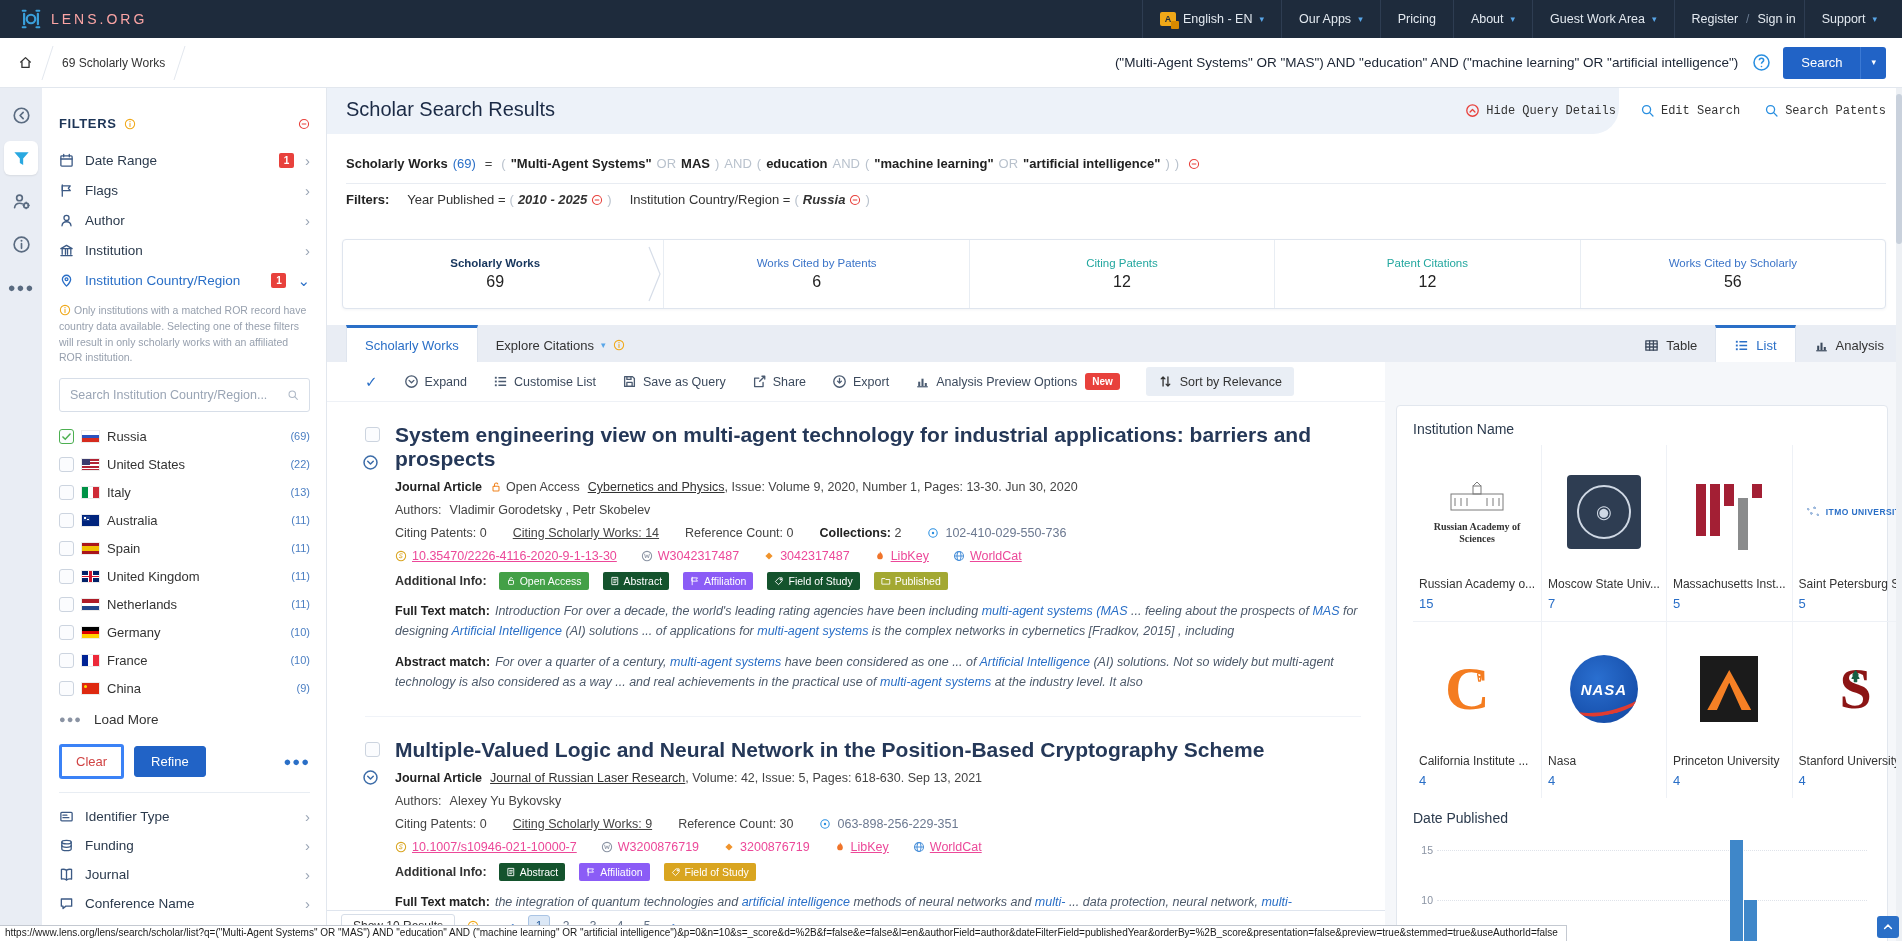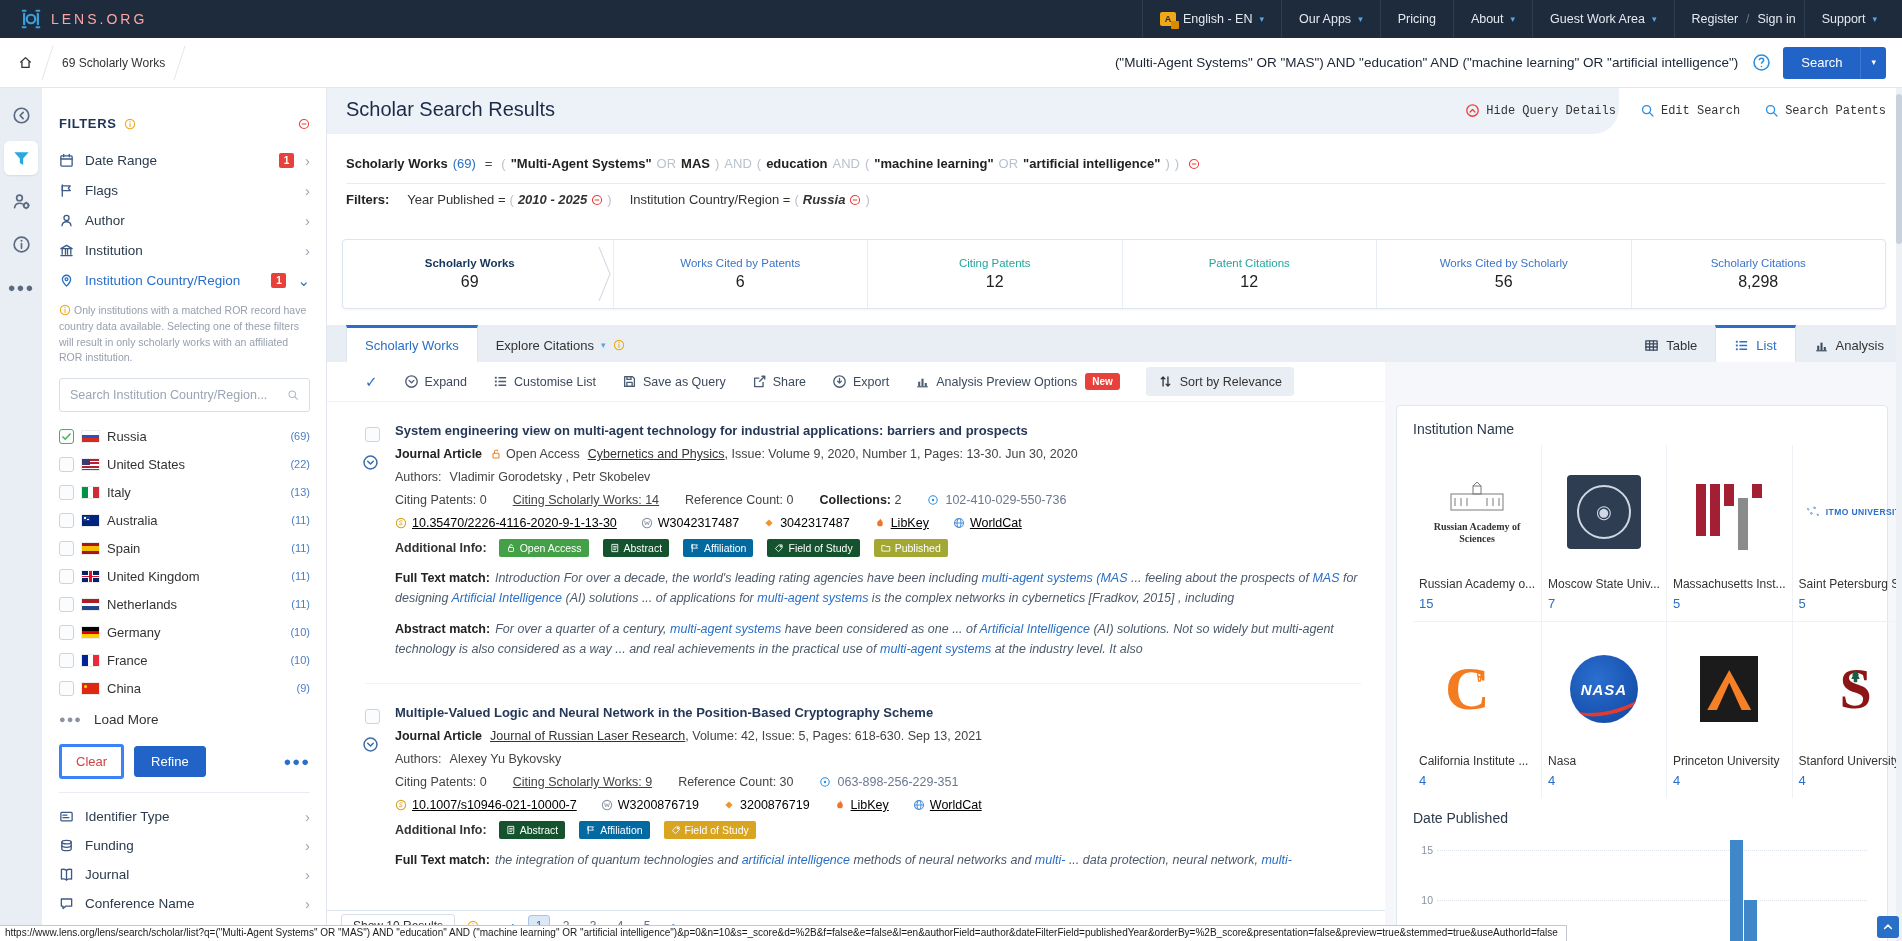--- a/index.html
+++ b/index.html
@@ -146,39 +146,39 @@
   .tb-btn{display:flex;align-items:center;gap:6px;font-size:12.5px;color:#3c4a5d;cursor:pointer;}
   .tb-btn .ic{color:#4a5a70;}
   .nb{background:#e8413c;color:#fff;font-size:10px;font-weight:bold;border-radius:3px;padding:3px 7px;margin-left:2px;}
   .tb-sort{display:flex;align-items:center;gap:7px;background:#e9eef5;border-radius:3px;padding:7px 12px;font-size:12.5px;color:#333;cursor:pointer;}
   .results{position:absolute;top:40px;left:0;right:0;bottom:30px;overflow:hidden;padding:0 24px 0 38px;}
   .result{position:relative;padding:21px 0 24px 30px;}
   .result + .result{border-top:1px solid #f0f3f8;}
   .res-check{position:absolute;left:0;top:25px;width:15px;height:15px;border:1px solid #ccd4df;border-radius:3px;background:#fbfcfe;cursor:pointer;}
   .res-expand{position:absolute;left:-3px;top:52px;color:#3c6ca8;cursor:pointer;}
   .res-expand svg{width:17px;height:17px;}
-  .res-title{font-size:13px;font-weight:bold;color:#253858;cursor:pointer;}
+  .res-title{font-size:21px;font-weight:bold;color:#253858;cursor:pointer;}
   .res-row{margin-top:9px;font-size:12.5px;color:#444;display:flex;align-items:center;gap:8px;flex-wrap:nowrap;white-space:nowrap;}
   .rt-type{font-weight:bold;color:#222;}
   .oa{display:flex;align-items:center;gap:4px;color:#444;}
   .oa .ic{color:#f0831e;}
   .jlink{text-decoration:underline;color:#333;cursor:pointer;}
   .metric{color:#444;margin-right:18px;}
   .metric.link{text-decoration:underline;cursor:pointer;}
   .metric b{color:#222;}
   .lensid{display:flex;align-items:center;gap:6px;color:#6b7890;}
   .lensid .ic{color:#2a8fe0;}
-  .idt{display:flex;align-items:center;gap:5px;margin-right:16px;color:#000000;}
+  .idt{display:flex;align-items:center;gap:5px;margin-right:16px;color:#ec4899;}
   .idt.link .txt{text-decoration:underline;cursor:pointer;}
   .idt .ic.gold{color:#d9a520;} .idt .ic.gray{color:#8a93a3;} .idt .ic.orange{color:#f0932b;}
   .idt .ic.flameo{color:#f0742a;} .idt .ic.globeb{color:#4a90d9;}
   .ai-label{font-weight:bold;color:#333;margin-right:4px;}
   .bdg{display:inline-flex;align-items:center;gap:4px;color:#fff;font-size:10.5px;border-radius:2px;padding:3px 7px;margin-right:6px;}
   .bdg .ic svg{width:10px;height:10px;}
-  .b-green{background:#43a047;} .b-blue{background:#14532d;} .b-orange{background:#0369a1;}
+  .b-green{background:#43a047;} .b-blue{background:#14532d;} .b-orange{background:#8b5cf6;}
   .b-gold{background:#d9a520;} .b-olive{background:#a3a832;}
   .match{margin-top:11px;font-size:12.5px;line-height:1.6;color:#4d5a6b;max-width:1000px;white-space:normal;}
   .match .m-label{font-weight:bold;font-style:normal;color:#222;margin-right:5px;}
   .match i{font-style:italic;}
   .match .hl{color:#2a6fc7;}
 
   .list-footer{position:absolute;left:0;bottom:0;width:1058px;height:31px;background:#fff;border-top:1px solid #dfe5ee;display:flex;align-items:center;gap:12px;padding-left:14px;z-index:6;}
   .show-btn{border:1px solid #d7dee8;border-radius:3px;padding:4px 11px;font-size:12px;color:#333;background:#fff;cursor:pointer;}
   .lf-info{color:#f0a818;}
   .pager{display:flex;align-items:center;gap:5px;margin-left:10px;}
@@ -670,24 +670,20 @@
           <div class="vl">12</div>
         </div>
         <div class="stat teal">
           <div class="lb">Patent Citations</div>
           <div class="vl">12</div>
         </div>
         <div class="stat blue">
           <div class="lb">Works Cited by Scholarly</div>
           <div class="vl">56</div>
         </div>
-        <div class="stat blue">
-          <div class="lb">Scholarly Citations</div>
-          <div class="vl">8,298</div>
-        </div>
       </div>
   </div>
   <div class="tabstrip" id="tabstrip">
       <div class="tab active">
         <span>Scholarly Works</span>
       </div>
       <div class="tab">
         <span>Explore Citations</span>
         <span class="caret">▾</span>
         <span class="ic sm info" style="color: rgb(240, 168, 24);">

